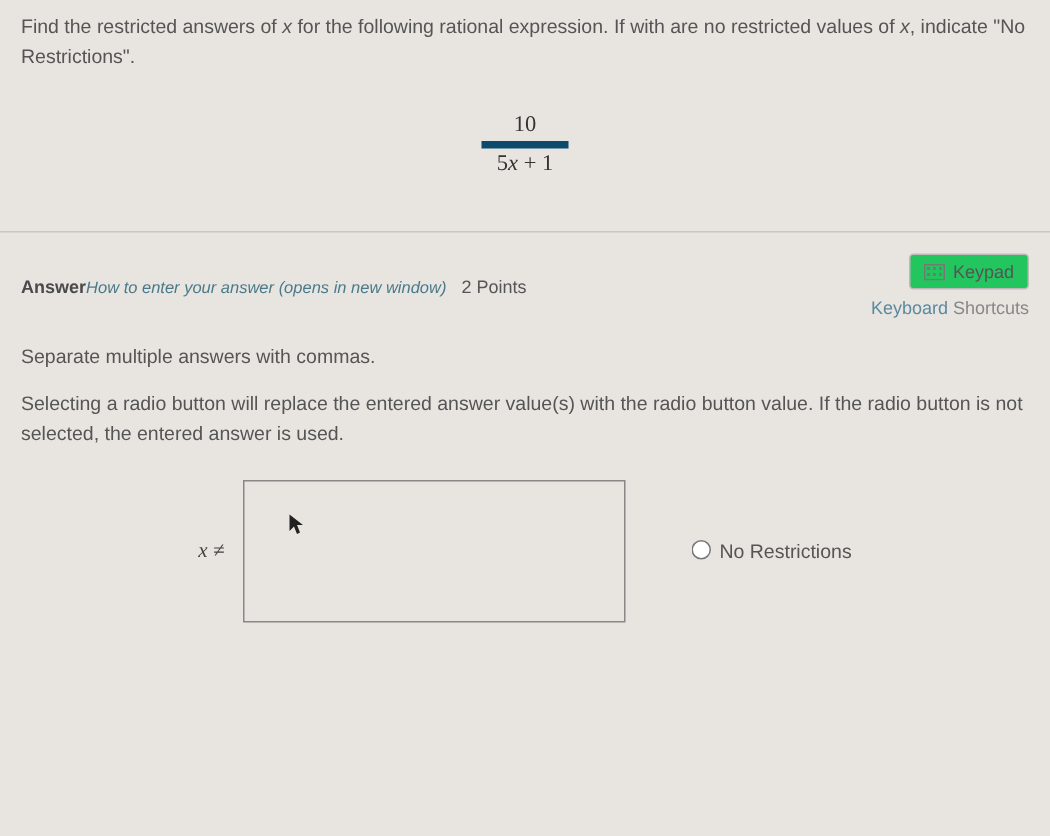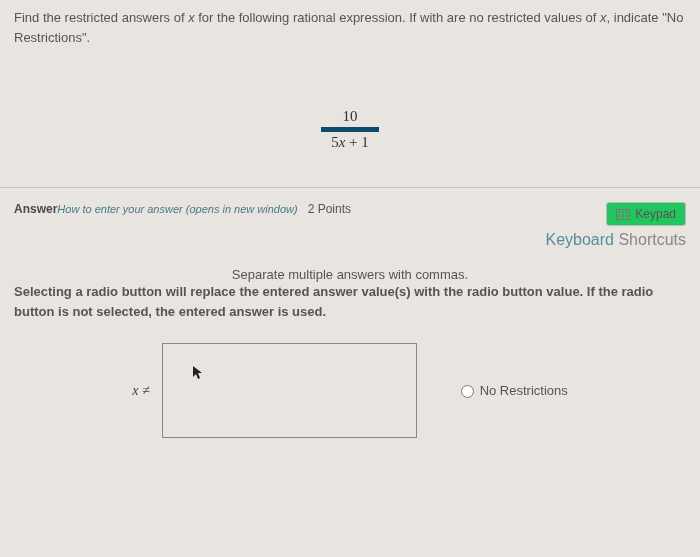--- a/index.html
+++ b/index.html
@@ -28,35 +28,34 @@
     font-size: 15px;
     color: #333;
   }
   .frac {
     display: inline-block;
     text-align: center;
   }
   .frac .num {
     display: block;
     padding: 0 10px 2px 10px;
-    margin-top: 33px;
   }
   .frac .den {
     display: block;
     border-top: 5px solid #0c4a6e;
     padding: 2px 10px 0 10px;
   }
   .divider {
     border-top: 1px solid #c9c6c0;
     margin: 0 -14px;
   }
   .answer-row {
     display: flex;
     justify-content: space-between;
-    align-items: flex-start;
+    align-items: center;
     padding: 14px 0 4px 0;
   }
   .answer-left {
     font-size: 12px;
     color: #555;
   }
   .answer-left b { font-weight: bold; color: #4a4a4a; }
   .howto {
     color: #4a7a8a;
     font-style: italic;
@@ -72,37 +71,35 @@
     border: 1px solid #bbb;
     border-radius: 3px;
     padding: 4px 9px;
     font-size: 12px;
     color: #555;
     cursor: pointer;
   }
   .keypad-btn svg { display: block; }
   .kbd-short {
     color: #5a8aa0;
-    font-size: 16px;
+    font-size: 12px;
     margin-top: 5px;
     cursor: pointer;
   }
   .kbd-short .sc { color: #888; }
   .instr {
-    margin: 14px 0 0 0;
+    margin: 14px 0 14px 0;
     color: #555;
     font-size: 13px;
-    text-align: center;
   }
   .instr2 {
     margin: 0 0 22px 0;
     color: #555;
     font-size: 13px;
     line-height: 1.5;
-    font-weight: bold;
   }
   .input-row {
     display: flex;
     align-items: center;
     justify-content: center;
     gap: 10px;
   }
   .xneq {
     font-family: "Times New Roman", serif;
     font-style: italic;
@@ -113,21 +110,21 @@
   .answer-box {
     width: 255px;
     height: 95px;
     border: 1px solid #888;
     background: transparent;
     padding: 6px;
     font-size: 13px;
   }
   .radio-opt {
     display: flex;
-    align-items: flex-end;
+    align-items: flex-start;
     gap: 6px;
     color: #555;
     font-size: 13px;
     margin-left: 34px;
     cursor: pointer;
   }
   .radio-opt input { cursor: pointer; }
   .box-wrap { position: relative; }
   .arrow-ov {
     position: absolute;

